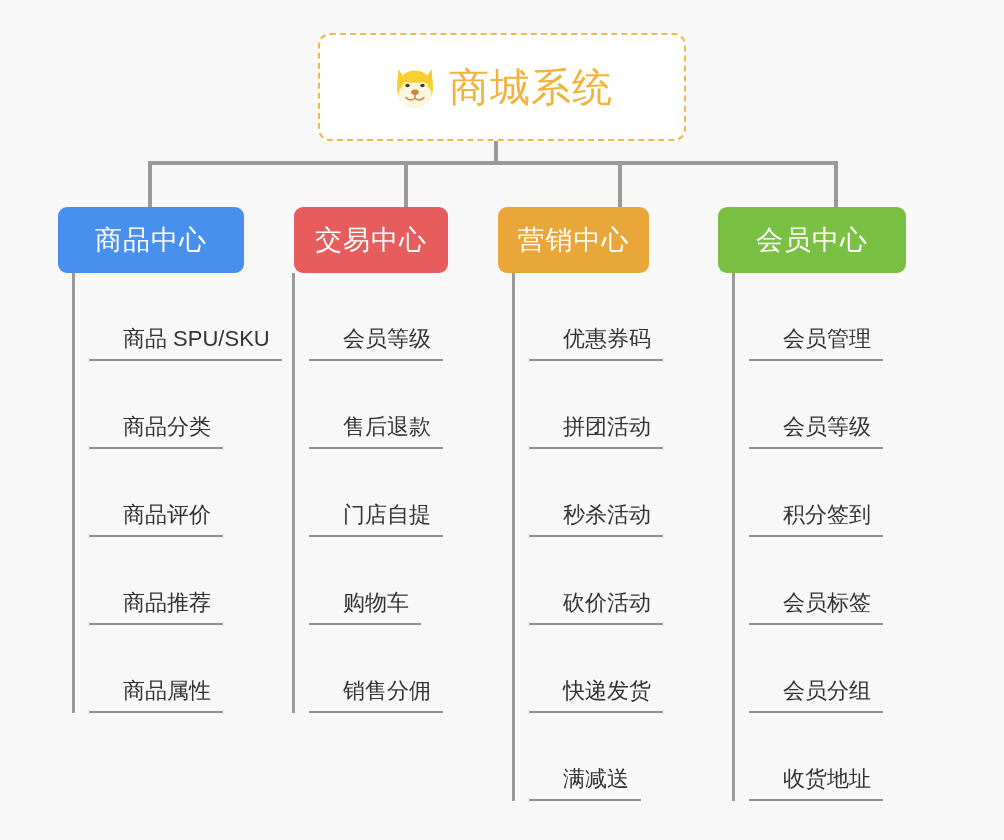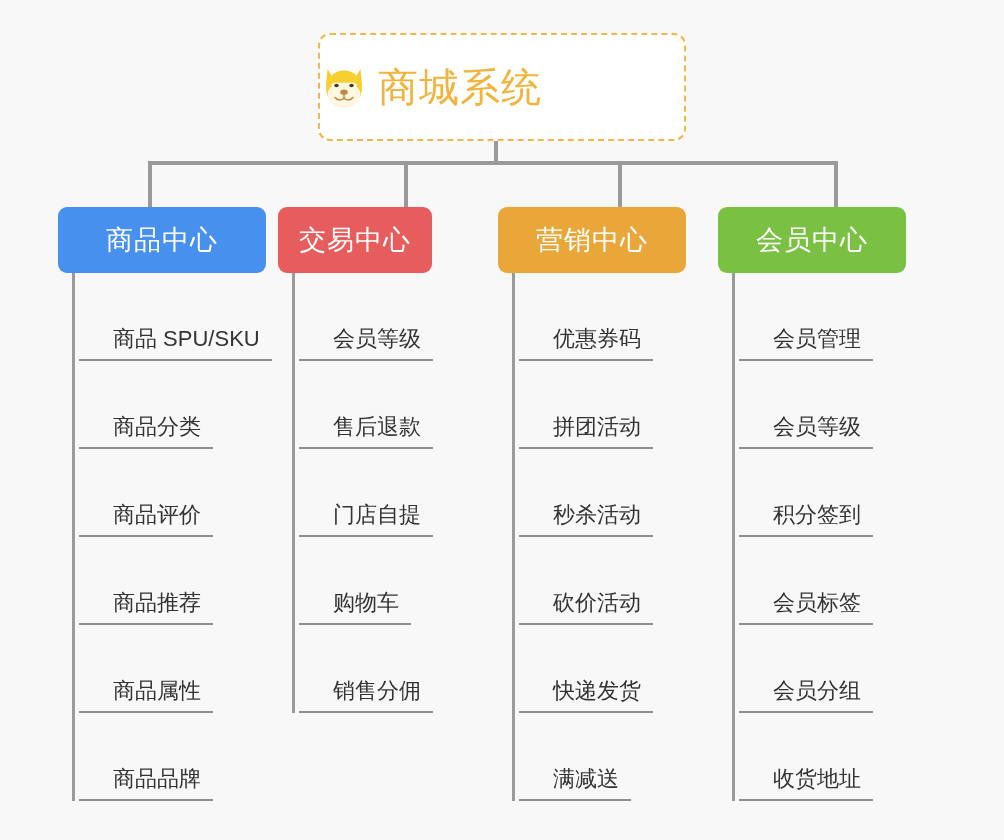--- a/index.html
+++ b/index.html
@@ -33,20 +33,21 @@
   }
   .root-node {
     box-sizing: border-box;
     width: 368px;
     height: 108px;
     background: #ffffff;
     border: 2px dashed #f0b849;
     border-radius: 12px;
     display: flex;
     align-items: center;
+    justify-content: center;
     gap: 10px;
   }
   .root-icon {
     width: 48px;
     height: 48px;
     flex: none;
     display: block;
   }
   .root-title {
     font-size: 40px;
@@ -87,30 +88,30 @@
     height: 66px;
     border-radius: 9px;
     display: flex;
     align-items: center;
     justify-content: center;
     color: #ffffff;
     font-size: 27px;
     letter-spacing: 1px;
     white-space: nowrap;
   }
-  .branch.c0 .branch-header { width: 208px; background: #4790ee; }
-  .branch.c1 .branch-header { width: 154px; background: #e75c5c; }
-  .branch.c2 .branch-header { width: 188px; background: #eaa739; }
+  .branch.c0 .branch-header { width: 186px; background: #4790ee; }
+  .branch.c1 .branch-header { width: 154px; background: #e75c5c; margin-left: 16px; }
+  .branch.c2 .branch-header { width: 151px; background: #eaa739; }
   .branch.c3 .branch-header { width: 188px; background: #7ac143; }
 
   
   .branch-items {
     position: relative;
     margin-left: 14px;
-    padding-left: 4px;
+    padding-left: 14px;
     border-left: 3px solid #9a9a9a;
   }
   .branch-item {
     height: 88px;
     box-sizing: border-box;
     display: flex;
     align-items: flex-end;
     position: relative;
   }
   .item-label {
@@ -174,23 +175,20 @@
           </div>
         <div class="branch-item">
             <span class="item-label">商品评价</span>
           </div>
         <div class="branch-item">
             <span class="item-label">商品推荐</span>
           </div>
         <div class="branch-item">
             <span class="item-label">商品属性</span>
           </div>
-        <div class="branch-item">
-            <span class="item-label">商品品牌</span>
-          </div>
       </div>
     </div>
 
     <div class="branch c1">
       <div class="branch-header">交易中心</div>
       <div class="branch-items">
         <div class="branch-item">
             <span class="item-label">会员等级</span>
           </div>
         <div class="branch-item">

